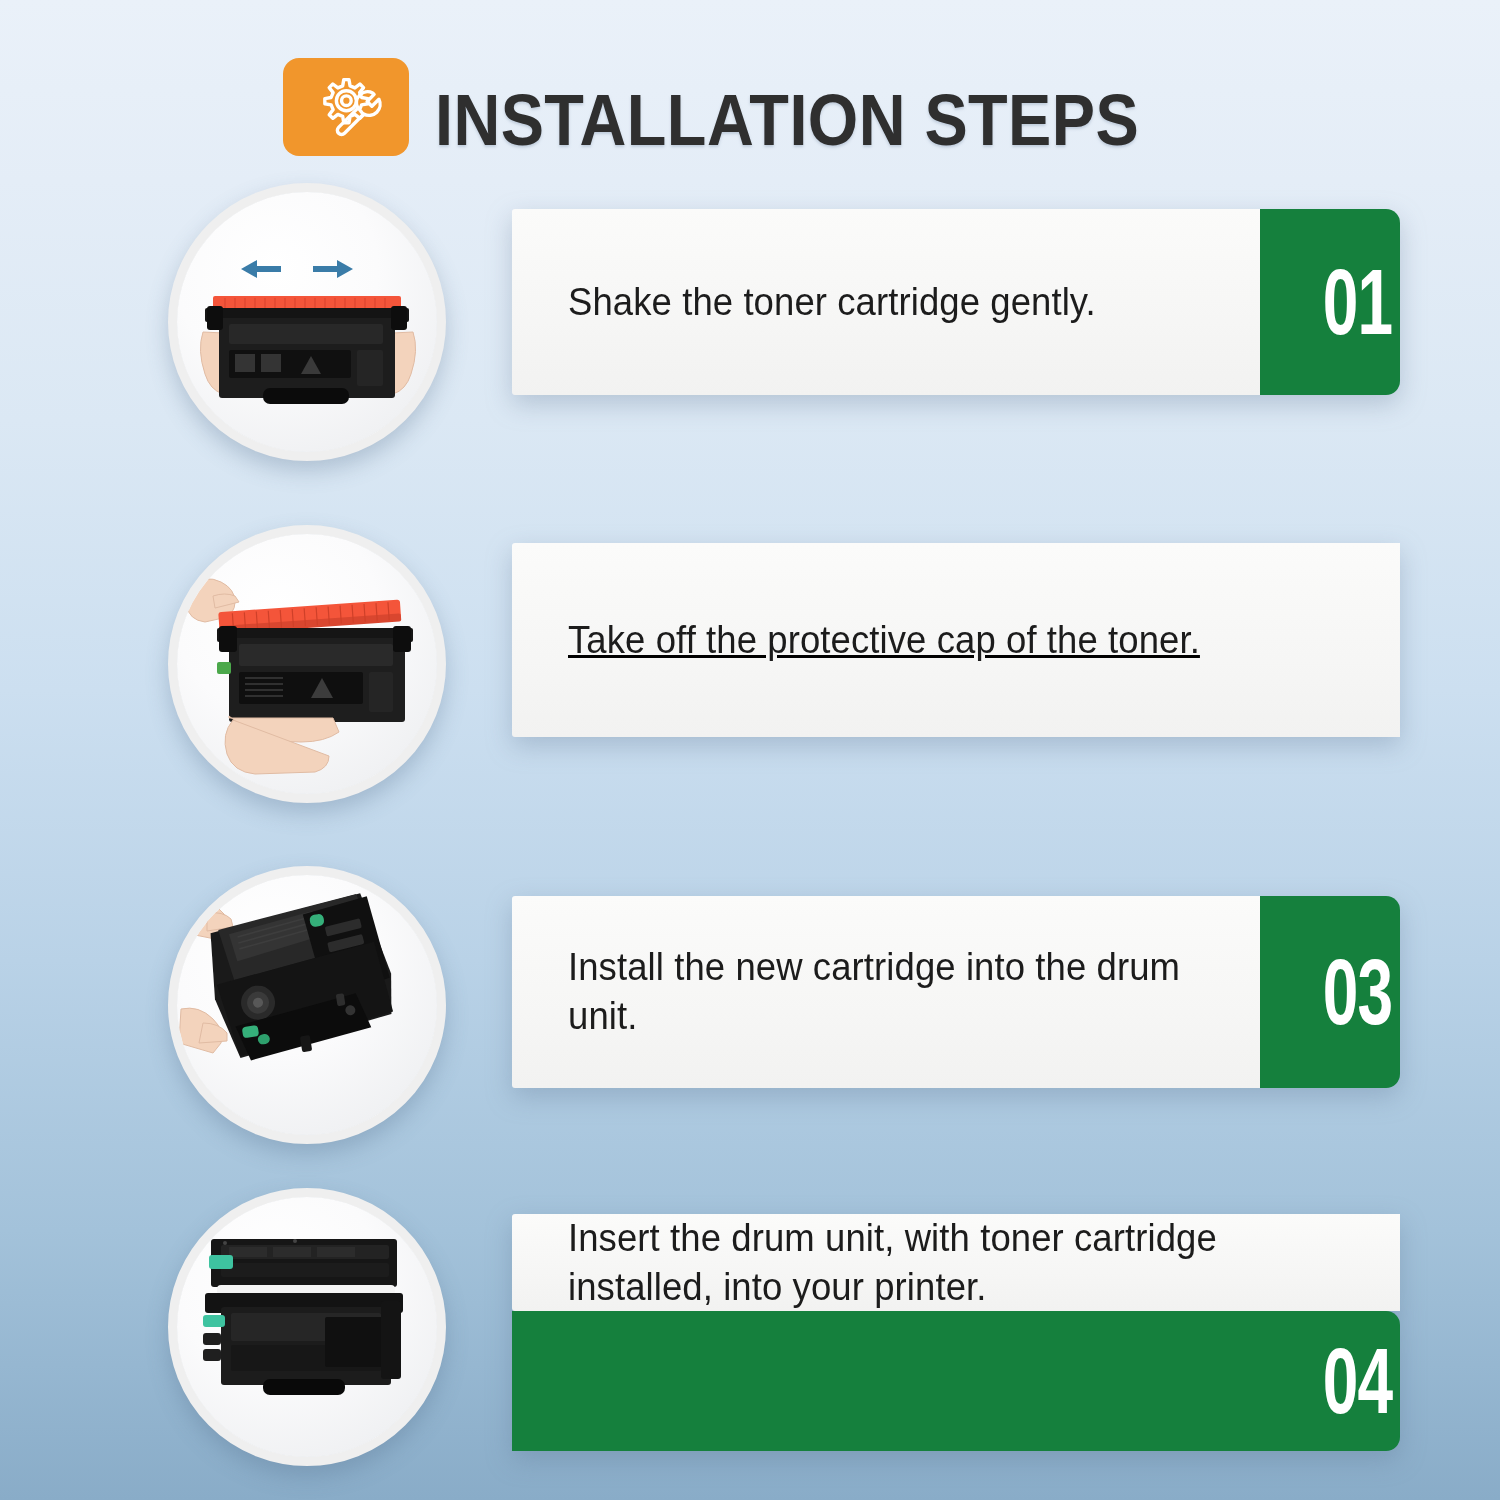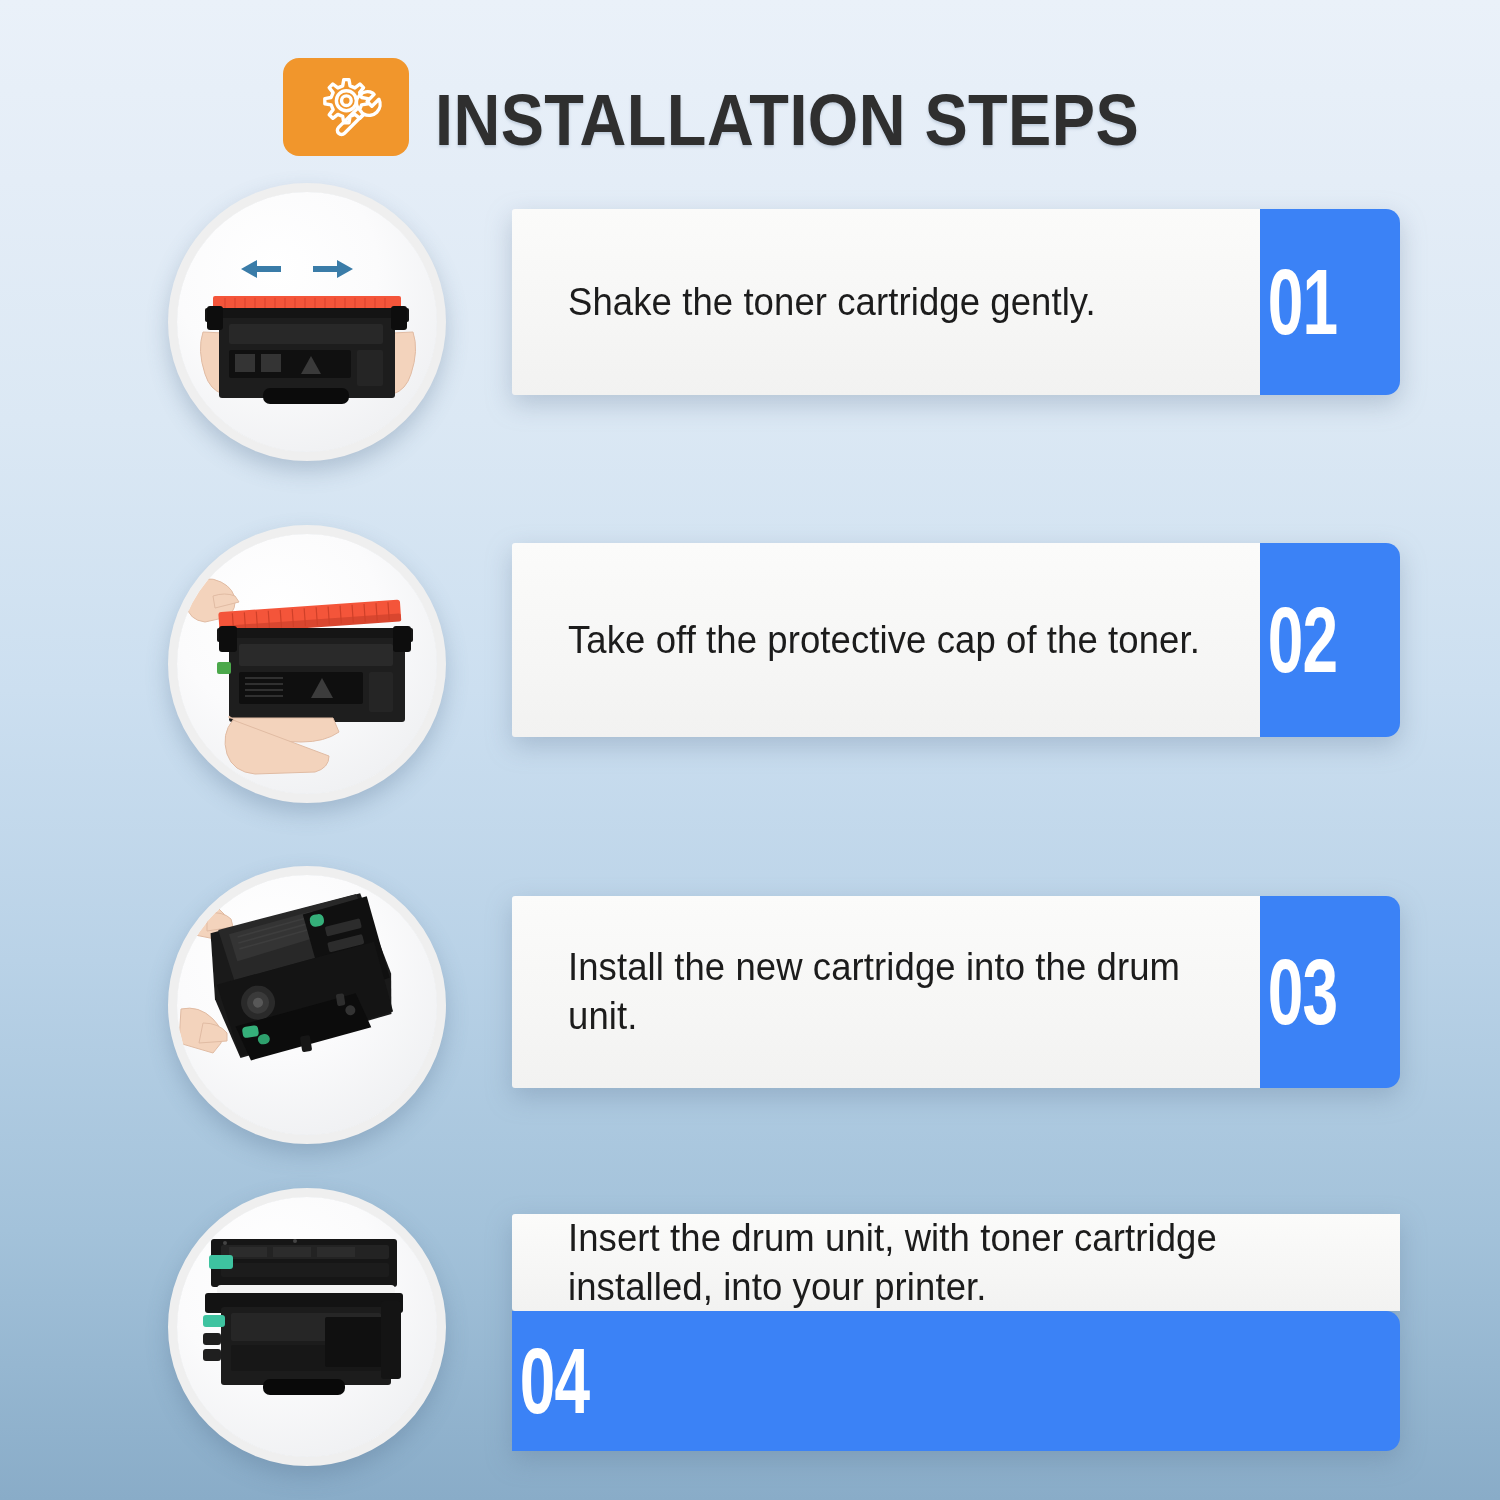--- a/index.html
+++ b/index.html
@@ -78,32 +78,32 @@
     font-size:38px;
     line-height:1.28;
     color:#1c1c1c;
     font-weight:400;
     letter-spacing:0.1px;
     transform:scaleX(0.96);
     transform-origin:left center;
   }
   .card-num{
     flex:0 0 140px;
-    background:#3b82f6;
+    background:#15803d;
     border-radius:0 14px 14px 0;
-    display:flex;align-items:center;justify-content:flex-start;
+    display:flex;align-items:center;justify-content:flex-end;
   }
   .card-num span{
     font-size:78px;font-weight:bold;color:#ffffff;
     letter-spacing:-1px;line-height:1;
     transform:scaleX(0.82) scaleY(1.18);
   }
 
   
-  #row-2 .card{top:26px;height:194px;}
+  #row-2 .card{top:26px;height:194px;text-decoration:underline;}
   #row-3 .card{top:38px;height:192px;}
   #row-4 .card{top:34px;height:186px;flex-direction:column;}
 </style>
 </head>
 <body>
 
 <div id="header">
   <div id="gear-badge">
     <svg width="74" height="74" viewBox="0 0 100 100" aria-hidden="true">
       <g fill="none" stroke="#ffffff" stroke-width="4.6" stroke-linejoin="round" stroke-linecap="round">
@@ -201,23 +201,20 @@
           <path d="M52 182 q30 26 72 26 q24 0 38 -10 l-6 -14 -104 0 z"></path>
           <path d="M56 186 q-12 14 -6 34 q6 18 28 20 l60 -2 q14 -4 14 -16 l-96 -36 z"></path>
         </g>
       </svg>
     </div>
   </div>
 
   <div class="card">
     <div class="card-body">
       <div class="card-text">Take off the protective cap of the toner.</div>
-    </div>
-    <div class="card-num">
-      <span>02</span>
     </div>
   </div>
 </div>
 
 <div class="row" id="row-3">
 
   <div class="photo-circle">
     <div class="photo-inner">
       <svg class="photo-svg" viewBox="0 0 260 260">
 

